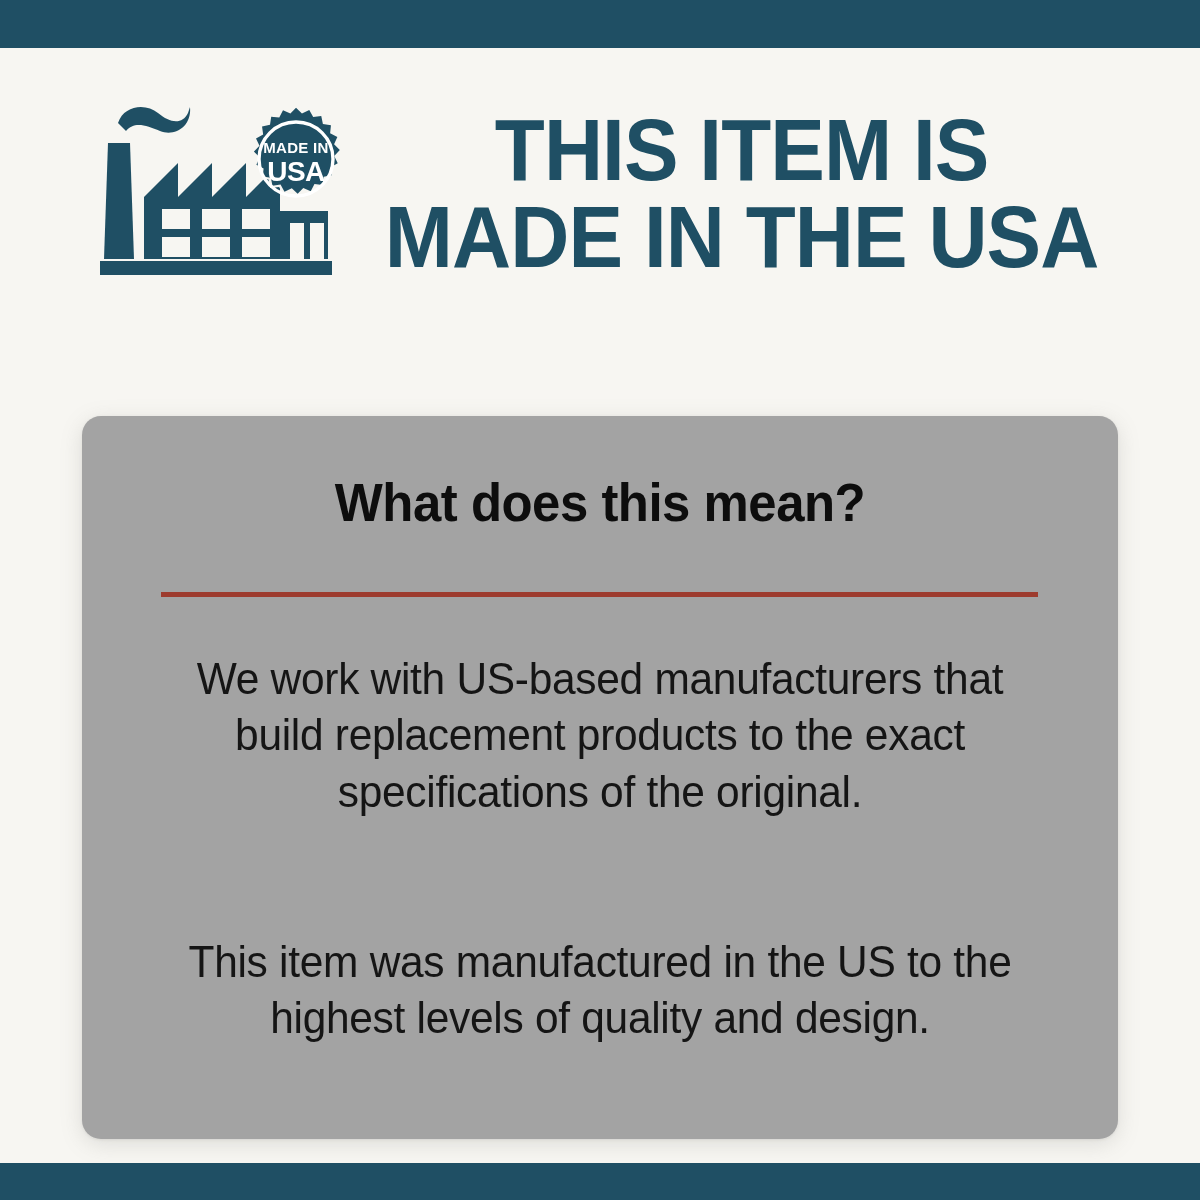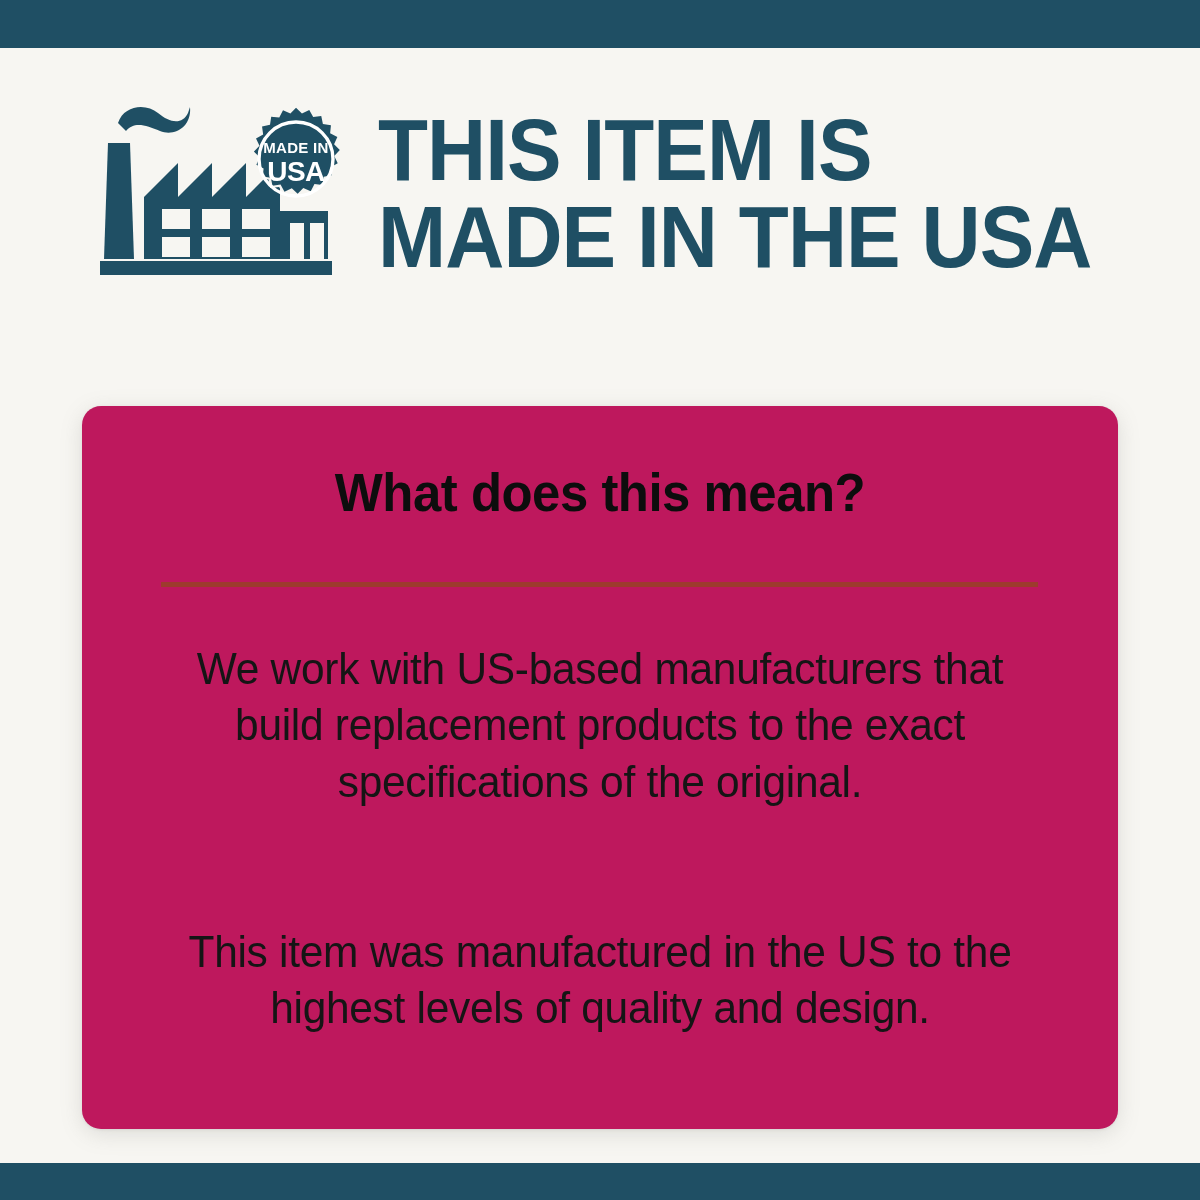--- a/index.html
+++ b/index.html
@@ -39,20 +39,21 @@
 
   
   .header {
     position:absolute;
     top:50px;
     left:100px;
     width:1060px;
     height:190px;
     display:flex;
     align-items:center;
+    text-align:center;
   }
 
   .logo-wrap {
     position:relative;
     width:250px;
     height:185px;
     flex:0 0 auto;
   }
 
   .logo-wrap svg { display:block; }
@@ -67,25 +68,25 @@
     letter-spacing:-1px;
     transform:scaleX(0.93);
     transform-origin:left center;
     white-space:nowrap;
   }
   .title .line2 { display:block; }
 
   
   .card {
     position:absolute;
-    top:358px;
+    top:368px;
     left:82px;
     width:1036px;
     height:723px;
-    background:#be185d;
+    background:#a3a3a3;
     border-radius:19px;
     box-shadow:0 5px 22px rgba(120,120,115,0.20),
                0 1px 3px rgba(120,120,115,0.14);
   }
 
   .card-heading {
     position:absolute;
     top:56px;
     left:0;
     width:100%;

